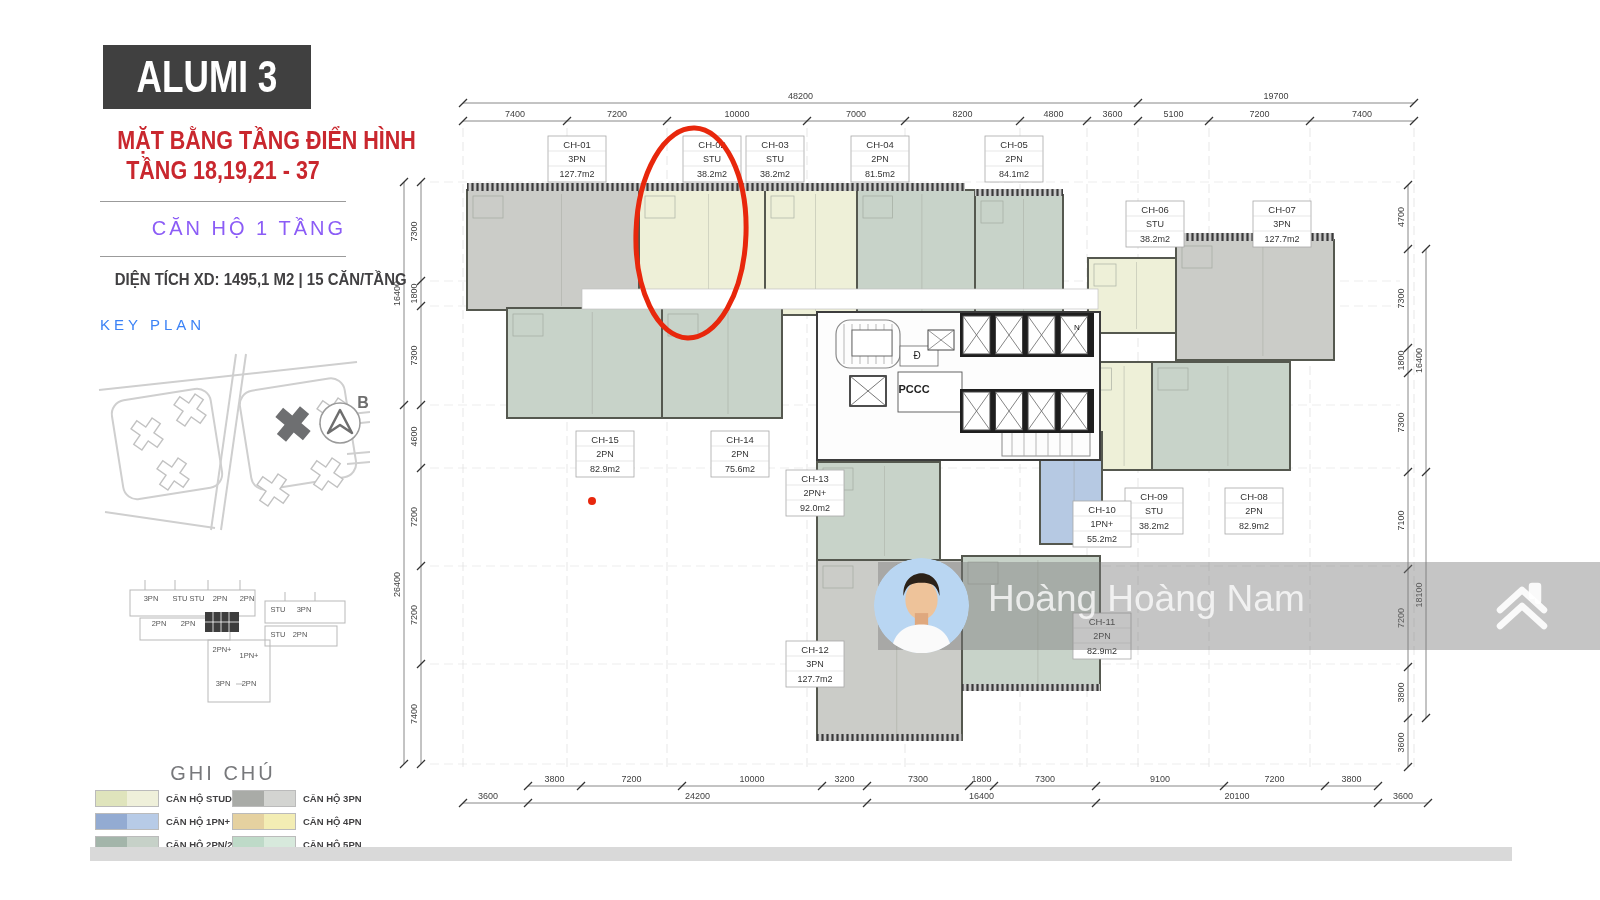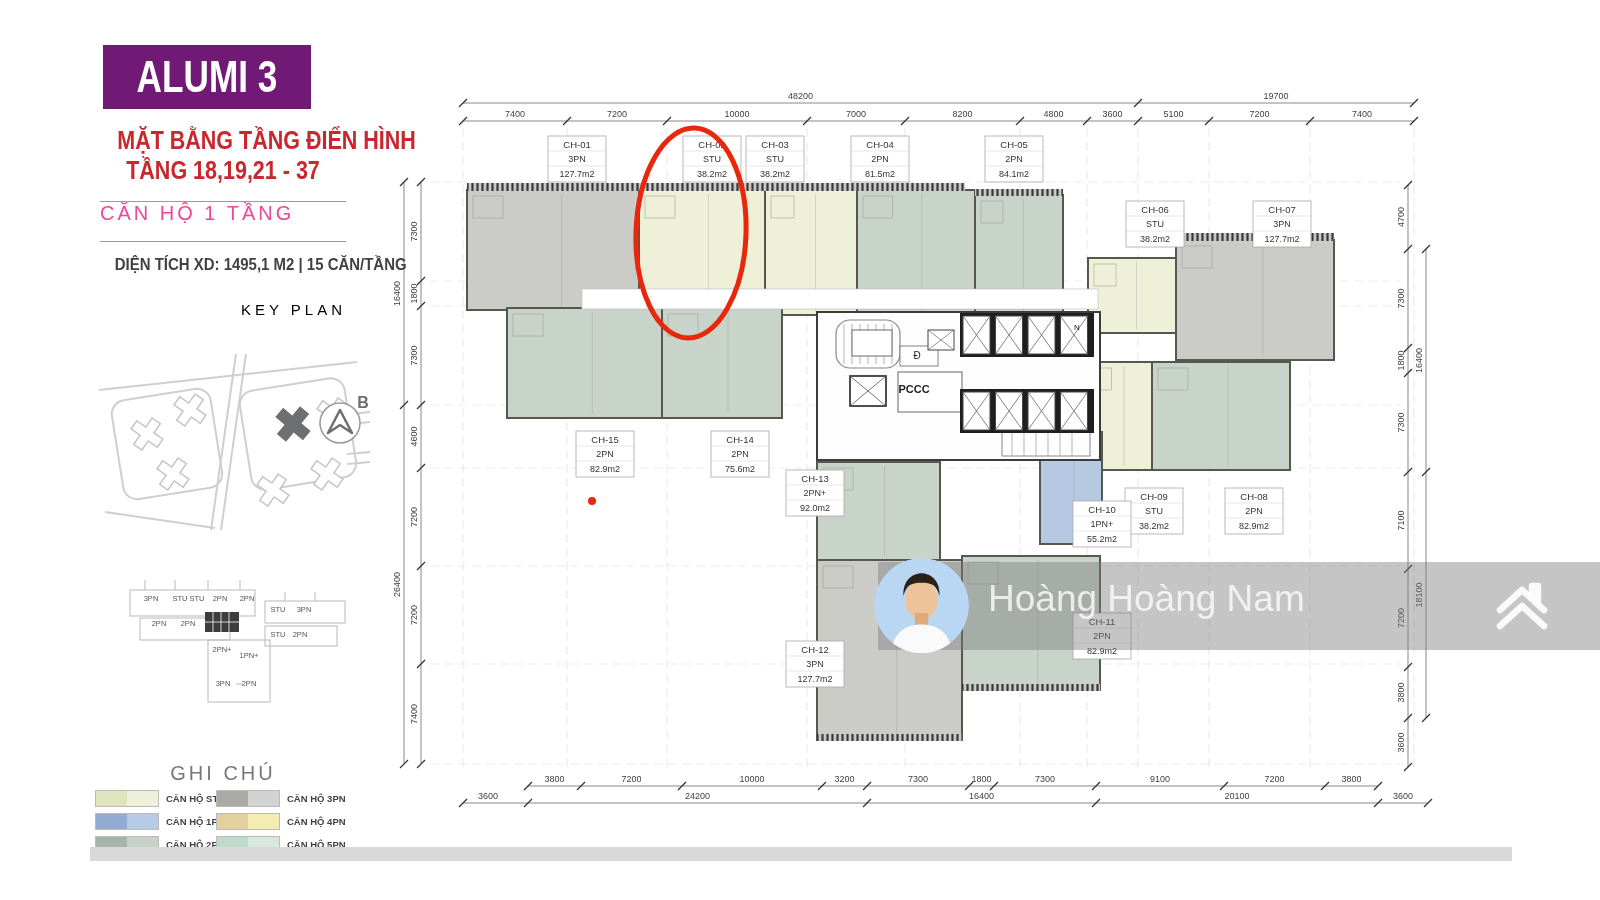--- a/index.html
+++ b/index.html
@@ -1,32 +1,32 @@
 <!DOCTYPE html>
 <html><head>
 <meta charset="utf-8">
 <style>
   html,body{margin:0;padding:0;}
   body{width:1600px;height:900px;position:relative;background:#fff;overflow:hidden;
        font-family:"Liberation Sans",sans-serif;}
   .abs{position:absolute;}
   
   .sidebar{left:100px;top:45px;width:246px;}
-  .title-box{margin-left:3px;width:208px;height:64px;background:#701a75;display:flex;
+  .title-box{margin-left:3px;width:208px;height:64px;background:#404040;display:flex;
              align-items:center;justify-content:center;}
   .title-box span{color:#fff;font-size:44px;font-weight:bold;letter-spacing:0px;
                   transform:scaleX(0.80);white-space:nowrap;}
   .red-h{color:#c9272e;font-weight:bold;text-align:center;font-size:25px;line-height:30px;
          transform:scaleX(0.86);white-space:nowrap;}
   .red-h.first{margin-top:16px;}
   .sb-div{border-top:1px solid #9b9b9b;margin-top:16px;}
-  .gray-note{color:#ec4899;text-align:left;font-size:20px;letter-spacing:3px;}
+  .gray-note{color:#8b5cf6;text-align:right;font-size:20px;letter-spacing:3px;margin-top:15px;}
   .area-note{color:#414042;font-weight:bold;text-align:center;font-size:17px;margin-top:13px;
              transform:scaleX(0.88);white-space:nowrap;}
-  .kp-title{color:#000000;text-align:right;font-size:15px;letter-spacing:4px;margin-top:26px;}
+  .kp-title{color:#3b82f6;text-align:left;font-size:15px;letter-spacing:4px;margin-top:26px;}
   .legend-title{color:#77787b;text-align:center;font-size:20px;letter-spacing:3px;}
   .lg-col{display:flex;flex-direction:column;gap:6px;}
   .lg-row{display:flex;align-items:center;}
   .sw{width:62px;height:15px;display:flex;border:0.5px solid #bbb;}
   .sw i{flex:1;display:block;}
   .lg-label{font-size:9.5px;font-weight:bold;color:#414042;margin-left:7px;white-space:nowrap;}
   
   .wm-band{left:878px;top:562px;width:722px;height:88px;background:rgba(124,124,124,0.44);}
   .wm-avatar{left:874px;top:558px;width:95px;height:95px;border-radius:50%;overflow:hidden;}
   .wm-name{left:988px;top:578px;font-size:37px;color:rgba(250,250,250,0.82);white-space:nowrap;}
@@ -526,21 +526,21 @@
       <span class="lg-label">CĂN HỘ 1PN+</span>
     </div>
     <div class="lg-row">
       <div class="sw">
         <i style="background: rgb(163, 181, 170);"></i>
         <i style="background: rgb(198, 209, 200);"></i>
       </div>
       <span class="lg-label">CĂN HỘ 2PN/2PN+</span>
     </div>
   </div>
-<div id="legend-right" class="abs lg-col" style="left:216px;top:790px">
+<div id="legend-right" class="abs lg-col" style="left:232px;top:790px">
     <div class="lg-row">
       <div class="sw">
         <i style="background: rgb(169, 171, 167);"></i>
         <i style="background: rgb(211, 212, 209);"></i>
       </div>
       <span class="lg-label">CĂN HỘ 3PN</span>
     </div>
     <div class="lg-row">
       <div class="sw">
         <i style="background: rgb(229, 209, 160);"></i>

